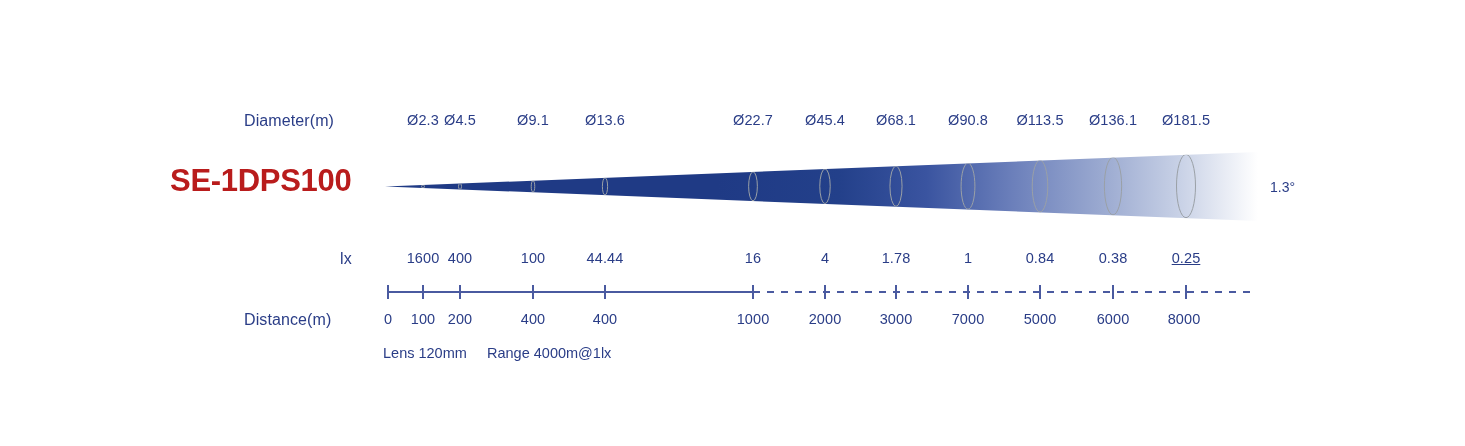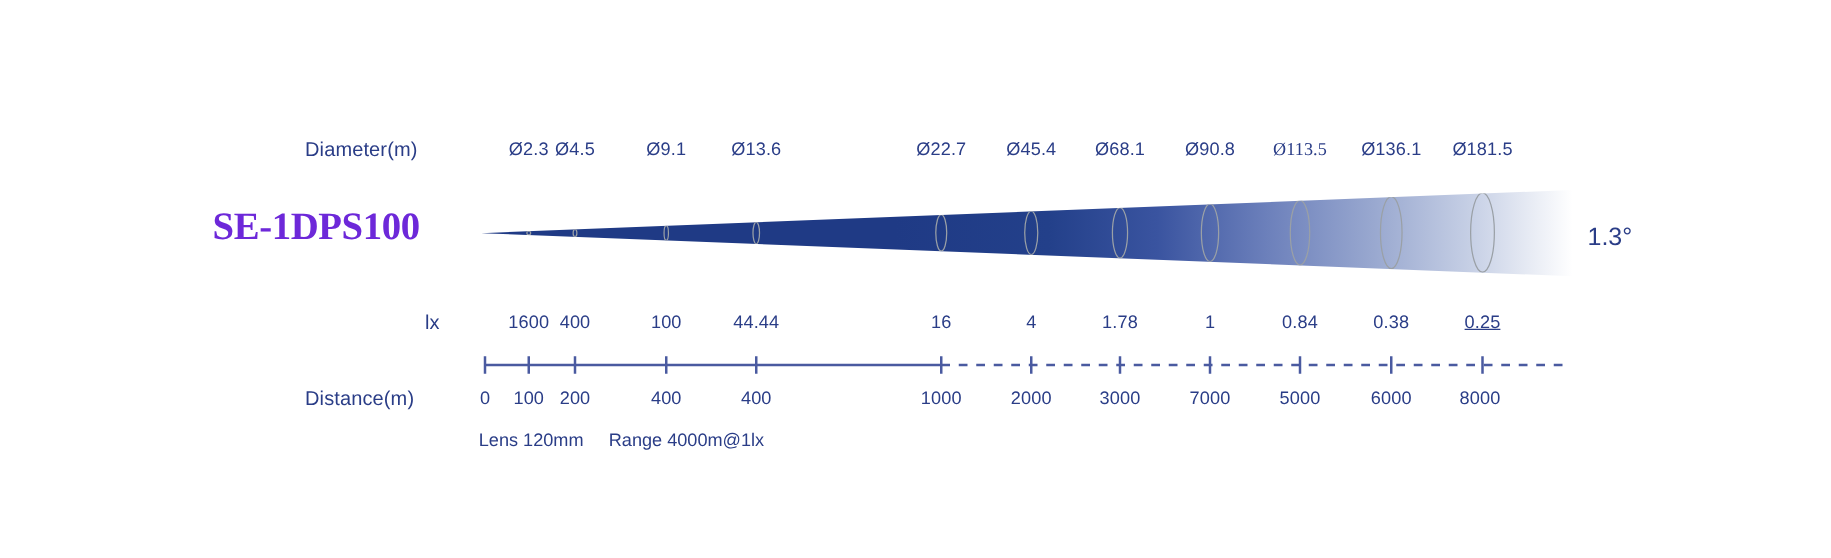--- a/index.html
+++ b/index.html
@@ -24,31 +24,30 @@
     font-size:16px;
     color:#2a3d87;
   }
 
   
   .title{
     position:absolute;
     left:170px; top:163px;
     font-size:31px;
     font-weight:bold;
-    color:#6d28d9;
+    color:#b91c1c;
     letter-spacing:-0.3px;
     white-space:nowrap;
-    font-family:Liberation Serif, serif;
   }
 
   
   .angle{
     position:absolute;
     left:1270px; top:179px;
-    font-size:20px;
+    font-size:14px;
     color:#2a3d87;
     white-space:nowrap;
   }
 
   
   .caption{
     position:absolute;
     top:345px;
     font-size:14.5px;
     color:#2a3d87;
@@ -124,21 +123,21 @@
 
   <div id="diameter-labels">
       <div class="lbl" style="top: 112px; left: 423px; transform: translateX(-50%);">Ø2.3</div>
       <div class="lbl" style="top: 112px; left: 460px; transform: translateX(-50%);">Ø4.5</div>
       <div class="lbl" style="top: 112px; left: 533px; transform: translateX(-50%);">Ø9.1</div>
       <div class="lbl" style="top: 112px; left: 605px; transform: translateX(-50%);">Ø13.6</div>
       <div class="lbl" style="top: 112px; left: 753px; transform: translateX(-50%); text-align: center;">Ø22.7</div>
       <div class="lbl" style="top: 112px; left: 825px; transform: translateX(-50%);">Ø45.4</div>
       <div class="lbl" style="top: 112px; left: 896px; transform: translateX(-50%);">Ø68.1</div>
       <div class="lbl" style="top: 112px; left: 968px; transform: translateX(-50%);">Ø90.8</div>
-      <div class="lbl" style="top: 112px; left: 1040px; transform: translateX(-50%); font-family: Liberation Serif, serif;">Ø113.5</div>
+      <div class="lbl" style="top: 112px; left: 1040px; transform: translateX(-50%);">Ø113.5</div>
       <div class="lbl" style="top: 112px; left: 1113px; transform: translateX(-50%);">Ø136.1</div>
       <div class="lbl" style="top: 112px; left: 1186px; transform: translateX(-50%);">Ø181.5</div>
     </div>
   <div id="lux-labels">
       <div class="lbl" style="top: 250px; left: 423px; transform: translateX(-50%);">1600</div>
       <div class="lbl" style="top: 250px; left: 460px; transform: translateX(-50%);">400</div>
       <div class="lbl" style="top: 250px; left: 533px; transform: translateX(-50%);">100</div>
       <div class="lbl" style="top: 250px; left: 605px; transform: translateX(-50%);">44.44</div>
       <div class="lbl" style="top: 250px; left: 753px; transform: translateX(-50%);">16</div>
       <div class="lbl" style="top: 250px; left: 825px; transform: translateX(-50%);">4</div>

